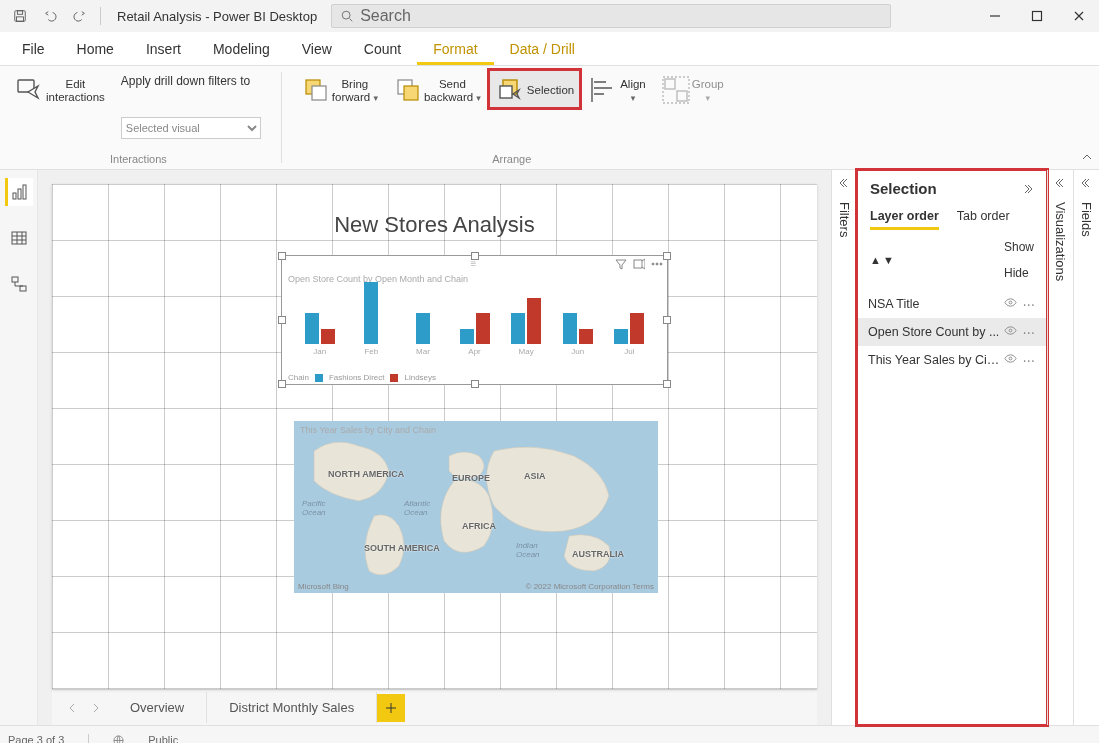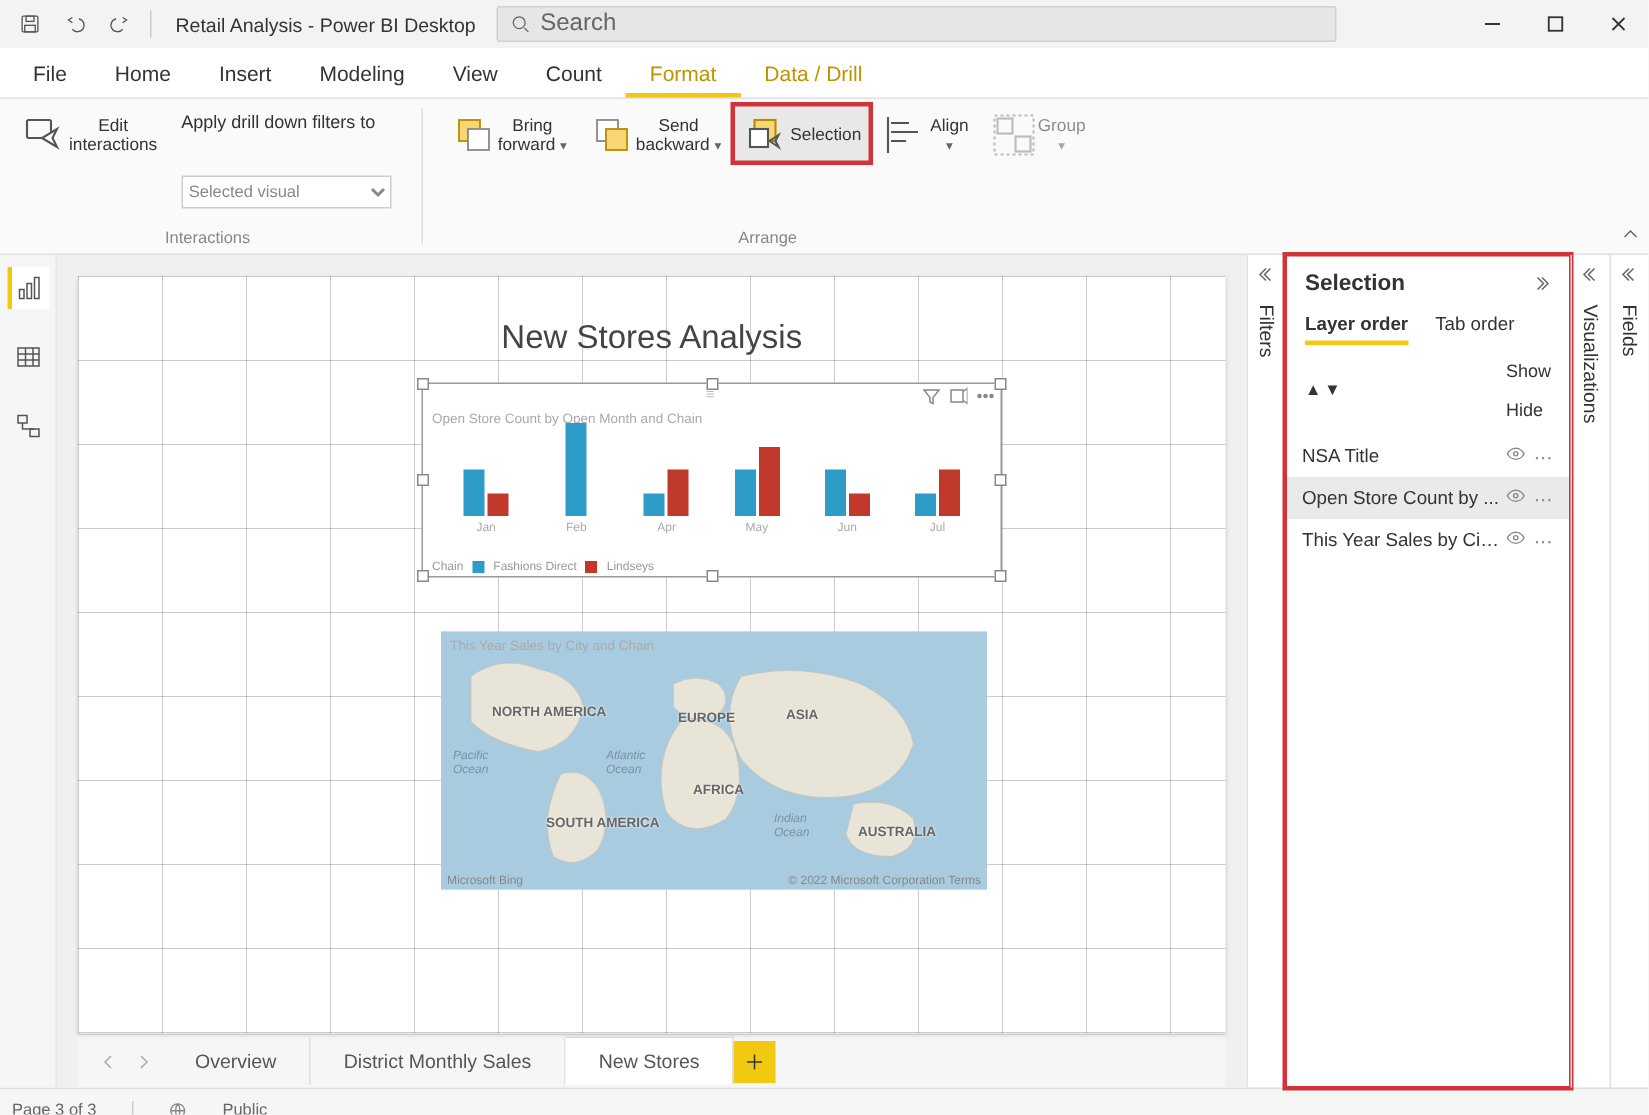--- a/index.html
+++ b/index.html
@@ -338,20 +338,26 @@
               <div class="xl">Jan</div>
             </div>
             <div class="mg">
               <div class="bars">
                 <div class="bar c1" style="height: 62px;"></div>
               </div>
               <div class="xl">Feb</div>
             </div>
             <div class="mg">
               <div class="bars">
+                <div class="bar c1" style="height: 31px;"></div>
+              </div>
+              <div class="xl">Mar</div>
+            </div>
+            <div class="mg">
+              <div class="bars">
                 <div class="bar c1" style="height: 15.5px;"></div>
                 <div class="bar c2" style="height: 31px;"></div>
               </div>
               <div class="xl">Apr</div>
             </div>
             <div class="mg">
               <div class="bars">
                 <div class="bar c1" style="height: 31px;"></div>
                 <div class="bar c2" style="height: 46.5px;"></div>
               </div>
@@ -427,21 +433,20 @@
             <path d="M7 1L3 5l4 4"></path>
           </svg>
         </div>
       <div class="nav">
           <svg viewBox="0 0 10 10">
             <path d="M3 1l4 4-4 4"></path>
           </svg>
         </div>
       <div class="ptab">Overview</div>
       <div class="ptab">District Monthly Sales</div>
-      <div class="ptab active">New Stores</div>
       <div class="addtab">
           <svg viewBox="0 0 12 12">
             <path d="M6 1v10M1 6h10"></path>
           </svg>
         </div>
     </div>
   </div>
 
   <div class="filters-rail">
     <div class="chev"><svg viewBox="0 0 14 14">

